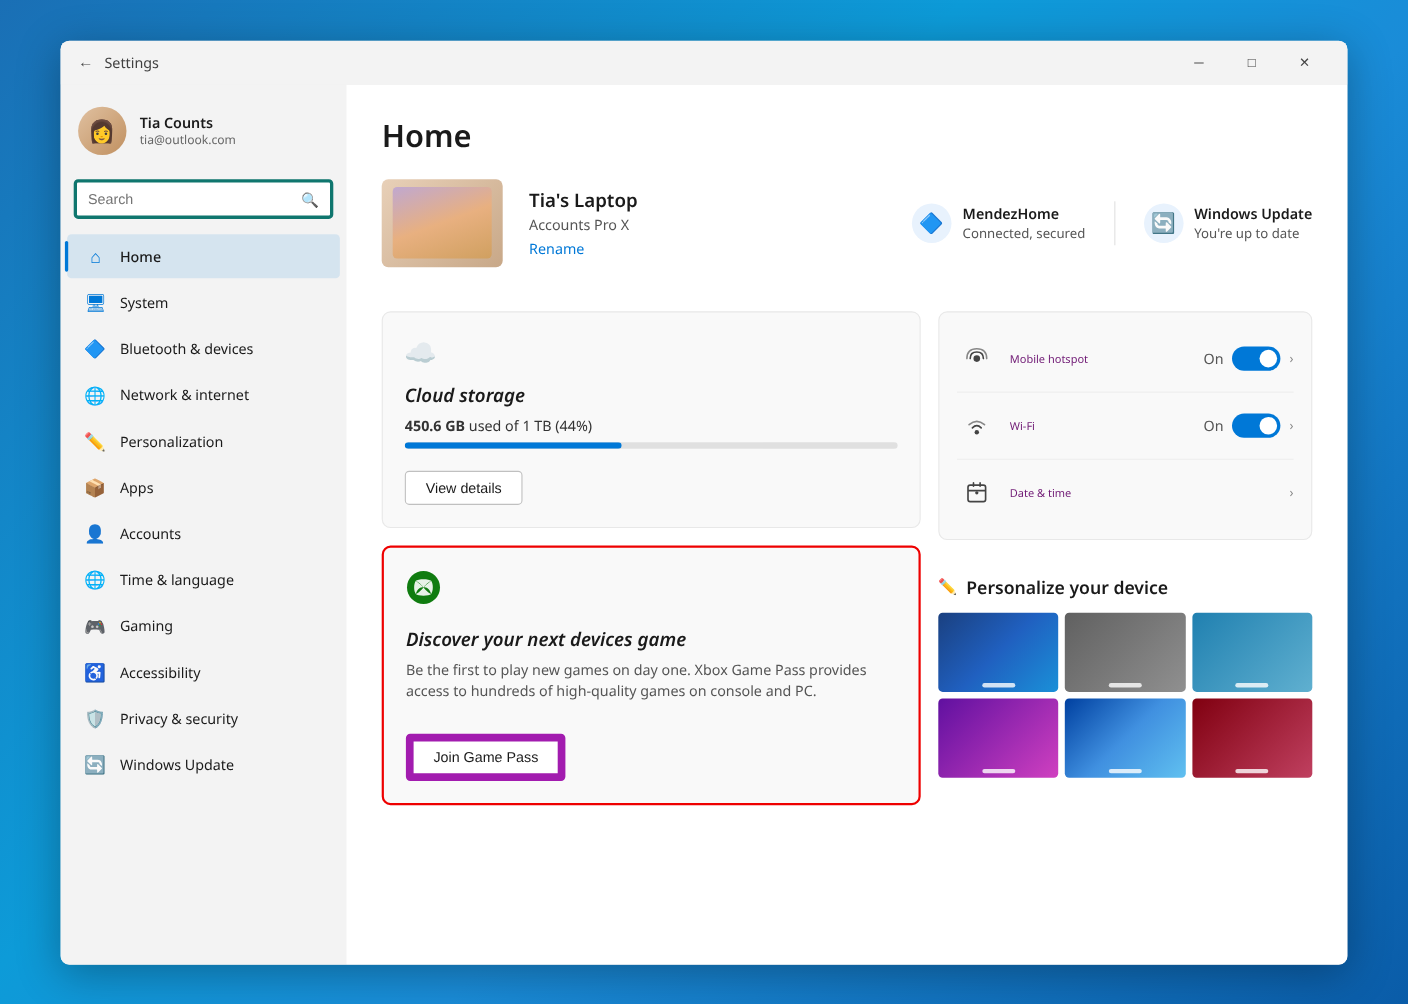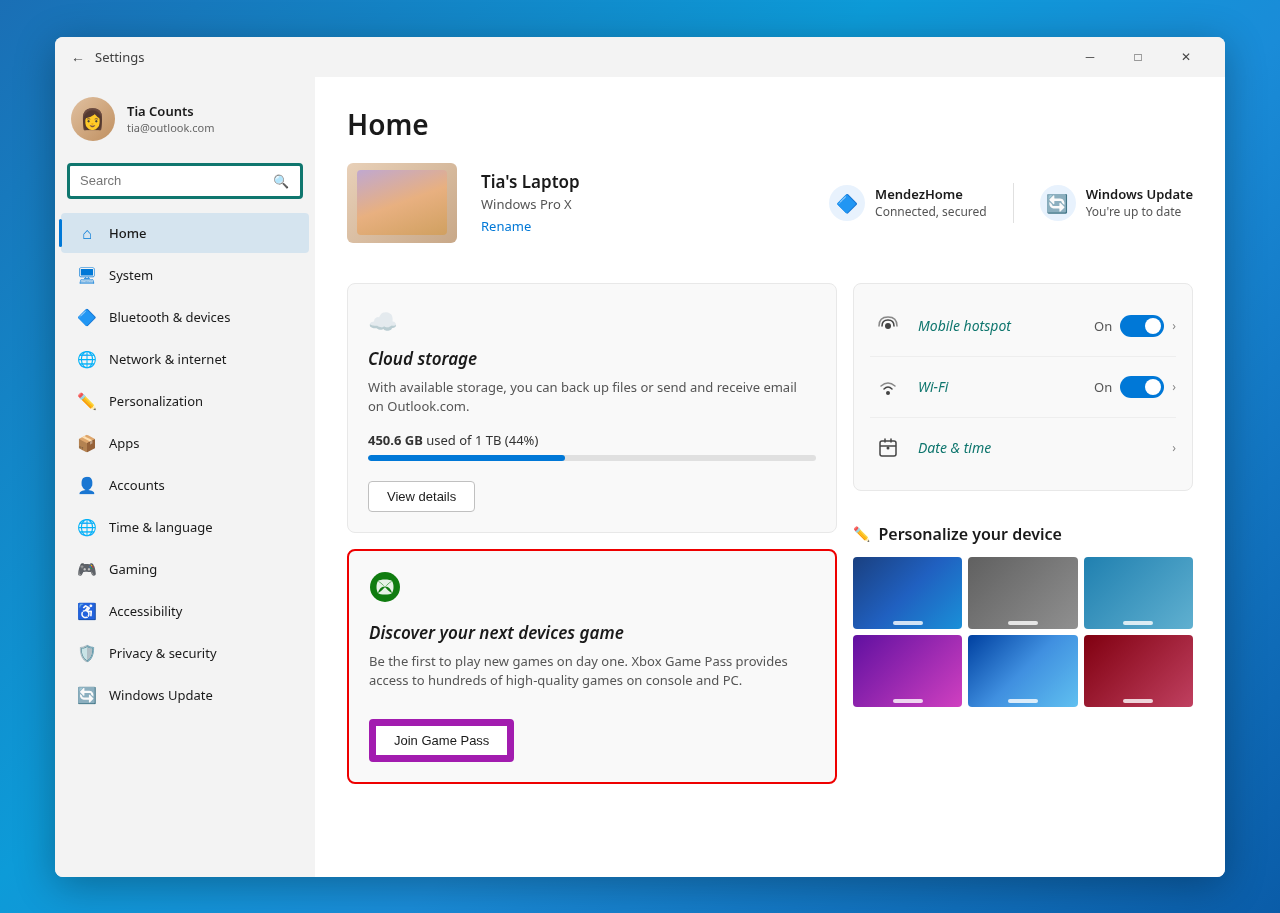--- a/index.html
+++ b/index.html
@@ -340,23 +340,22 @@
       height: 36px;
       display: flex;
       align-items: center;
       justify-content: center;
       font-size: 18px;
       margin-right: 12px;
       flex-shrink: 0;
     }
     .setting-label {
       flex: 1;
-      font-size: 14px;
-      color: #0f766e;
-      font-style: italic;
+      font-size: 10px;
+      color: #701a75;
     }
     .setting-status {
       font-size: 13px;
       color: #555;
       margin-right: 8px;
     }
     .toggle {
       width: 44px;
       height: 22px;
       background: #0078d7;
@@ -505,21 +504,21 @@
 
     <div class="content-area">
       <h1 class="page-title">Home</h1>
 
       <div class="device-info-bar">
         <div class="device-image">
           <div class="device-image-inner"></div>
         </div>
         <div class="device-details">
           <div class="device-name">Tia's Laptop</div>
-          <div class="device-model">Windows Pro X</div>
+          <div class="device-model">Accounts Pro X</div>
           <a class="device-rename">Rename</a>
         </div>
         <div class="network-info">
           <div class="network-item">
             <div class="network-icon">🔷</div>
             <div class="network-details">
               <span class="network-name">MendezHome</span>
               <span class="network-status">Connected, secured</span>
             </div>
           </div>
@@ -533,21 +532,20 @@
           </div>
         </div>
       </div>
 
       <div class="cards-grid">
         <div class="left-column">
 
           <div class="card cloud-storage-card">
             <div class="cloud-icon">☁️</div>
             <div class="card-title">Cloud storage</div>
-            <div class="card-desc">With available storage, you can back up files or send and receive email on Outlook.com.</div>
             <div class="storage-bar-container">
               <div class="storage-text">
                 <strong>450.6 GB</strong>
                 <span> used of </span>
                 <span>1 TB</span>
                 <span>(44%)</span>
               </div>
               <div class="storage-bar">
                 <div class="storage-fill"></div>
               </div>

